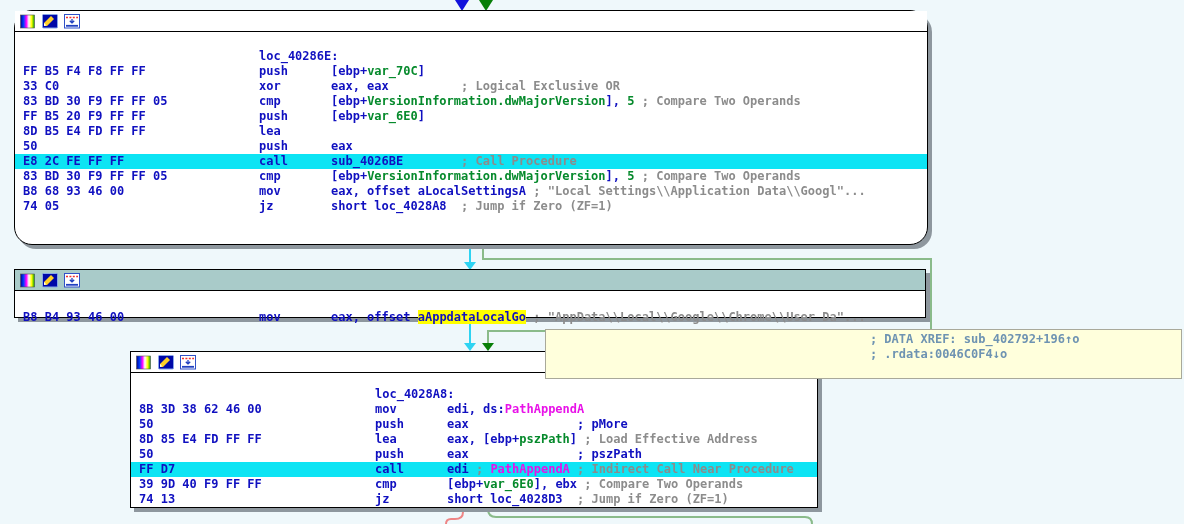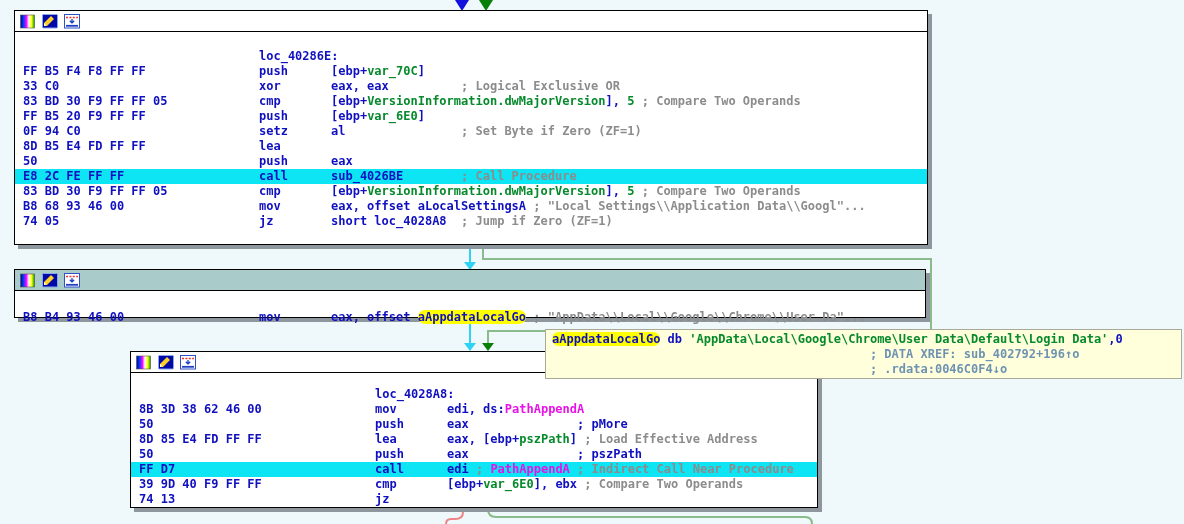--- a/index.html
+++ b/index.html
@@ -19,22 +19,22 @@
               gap:5px;padding-left:5px;background:var(--node-bg);}
   .node.selected .node-title{background:var(--title-sel);}
   .node-body{position:relative;}
   .code-line{position:relative;height:15px;line-height:15px;font-size:12px;font-weight:bold;white-space:pre;}
   .code-line.hl{background:var(--hl-line);}
   .col-bytes{position:absolute;left:8px;top:0;color:var(--navy);}
   .col-mn{position:absolute;left:244px;top:0;color:var(--navy);}
   .col-ops{position:absolute;left:316px;top:0;}
   .c-navy{color:var(--navy);} .c-green{color:var(--green);} .c-gray{color:var(--gray);text-align:center;}
   .c-magenta{color:var(--magenta);} .c-xref{color:var(--xref);}
-  .bg-name{background:var(--hl-name);border-radius:7px;}
-  #block1{left:14px;top:10px;width:914px;height:235px;}
+  .bg-name{background:var(--hl-name);}
+  #block1{left:14px;top:10px;width:914px;height:235px;border-radius:18px;}
   #block1 .node-body{padding-top:17px;}
   #block2{left:14px;top:269px;width:912px;height:49px;}
   #block2 .node-body{padding-top:19px;}
   #block3{left:130px;top:351px;width:688px;height:157px;}
   #block3 .node-body{padding-top:14px;}
   #tooltip{position:absolute;left:545px;top:329px;width:637px;height:50px;z-index:3;
            background:var(--tip-bg);border:1px solid var(--tip-border);box-sizing:border-box;padding:2px 0 0 6px;}
   #tooltip .code-line{height:15px;}
   .icon{width:17px;height:15px;display:block;}
 </style>
@@ -92,21 +92,20 @@
             <line x1="2" y1="11.8" x2="14" y2="11.8" stroke="#2040c0" stroke-width="1.8"></line>
           </svg>
         </span>
       </div>
     <div class="node-body">
         <div class="code-line"><span class="col-mn">loc_40286E:</span></div>
         <div class="code-line"><span class="col-bytes">FF B5 F4 F8 FF FF</span><span class="col-mn">push</span><span class="col-ops"><span class="c-navy">[ebp+</span><span class="c-green">var_70C</span><span class="c-navy">]</span></span></div>
         <div class="code-line"><span class="col-bytes">33 C0</span><span class="col-mn">xor</span><span class="col-ops"><span class="c-navy">eax, eax</span><span class="c-navy">          </span><span class="c-gray">; Logical Exclusive OR</span></span></div>
         <div class="code-line"><span class="col-bytes">83 BD 30 F9 FF FF 05</span><span class="col-mn">cmp</span><span class="col-ops"><span class="c-navy">[ebp+</span><span class="c-green">VersionInformation.dwMajorVersion</span><span class="c-navy">], </span><span class="c-green">5</span><span class="c-navy"> </span><span class="c-gray">; Compare Two Operands</span></span></div>
         <div class="code-line"><span class="col-bytes">FF B5 20 F9 FF FF</span><span class="col-mn">push</span><span class="col-ops"><span class="c-navy">[ebp+</span><span class="c-green">var_6E0</span><span class="c-navy">]</span></span></div>
-        <div class="code-line"><span class="col-bytes">0F 94 C0</span><span class="col-mn">setz</span><span class="col-ops"><span class="c-navy">al</span><span class="c-navy">                </span><span class="c-gray">; Set Byte if Zero (ZF=1)</span></span></div>
         <div class="code-line"><span class="col-bytes">8D B5 E4 FD FF FF</span><span class="col-mn">lea</span></div>
         <div class="code-line"><span class="col-bytes">50</span><span class="col-mn">push</span><span class="col-ops"><span class="c-navy">eax</span></span></div>
         <div class="code-line hl"><span class="col-bytes">E8 2C FE FF FF</span><span class="col-mn">call</span><span class="col-ops"><span class="c-navy">sub_4026BE</span><span class="c-navy">        </span><span class="c-gray">; Call Procedure</span></span></div>
         <div class="code-line"><span class="col-bytes">83 BD 30 F9 FF FF 05</span><span class="col-mn">cmp</span><span class="col-ops"><span class="c-navy">[ebp+</span><span class="c-green">VersionInformation.dwMajorVersion</span><span class="c-navy">], </span><span class="c-green">5</span><span class="c-navy"> </span><span class="c-gray">; Compare Two Operands</span></span></div>
         <div class="code-line"><span class="col-bytes">B8 68 93 46 00</span><span class="col-mn">mov</span><span class="col-ops"><span class="c-navy">eax, offset aLocalSettingsA</span><span class="c-navy"> </span><span class="c-gray">; "Local Settings\\Application Data\\Googl"...</span></span></div>
         <div class="code-line"><span class="col-bytes">74 05</span><span class="col-mn">jz</span><span class="col-ops"><span class="c-navy">short loc_4028A8</span><span class="c-navy">  </span><span class="c-gray">; Jump if Zero (ZF=1)</span></span></div>
       </div>
   </div>
 
   <div class="node selected" id="block2">
@@ -181,23 +180,22 @@
         </span>
       </div>
     <div class="node-body">
         <div class="code-line"><span class="col-mn">loc_4028A8:</span></div>
         <div class="code-line"><span class="col-bytes">8B 3D 38 62 46 00</span><span class="col-mn">mov</span><span class="col-ops"><span class="c-navy">edi, ds:</span><span class="c-magenta">PathAppendA</span></span></div>
         <div class="code-line"><span class="col-bytes">50</span><span class="col-mn">push</span><span class="col-ops"><span class="c-navy">eax</span><span class="c-navy">               </span><span class="c-navy">; pMore</span></span></div>
         <div class="code-line"><span class="col-bytes">8D 85 E4 FD FF FF</span><span class="col-mn">lea</span><span class="col-ops"><span class="c-navy">eax, [ebp+</span><span class="c-green">pszPath</span><span class="c-navy">]</span><span class="c-navy"> </span><span class="c-gray">; Load Effective Address</span></span></div>
         <div class="code-line"><span class="col-bytes">50</span><span class="col-mn">push</span><span class="col-ops"><span class="c-navy">eax</span><span class="c-navy">               </span><span class="c-navy">; pszPath</span></span></div>
         <div class="code-line hl"><span class="col-bytes">FF D7</span><span class="col-mn">call</span><span class="col-ops"><span class="c-navy">edi</span><span class="c-navy"> </span><span class="c-gray">; </span><span class="c-magenta">PathAppendA</span><span class="c-navy"> </span><span class="c-gray">; Indirect Call Near Procedure</span></span></div>
         <div class="code-line"><span class="col-bytes">39 9D 40 F9 FF FF</span><span class="col-mn">cmp</span><span class="col-ops"><span class="c-navy">[ebp+</span><span class="c-green">var_6E0</span><span class="c-navy">], ebx</span><span class="c-navy"> </span><span class="c-gray">; Compare Two Operands</span></span></div>
-        <div class="code-line"><span class="col-bytes">74 13</span><span class="col-mn">jz</span></div>
+        <div class="code-line"><span class="col-bytes">74 13</span><span class="col-mn">jz</span><span class="col-ops"><span class="c-navy">short loc_4028D3</span><span class="c-navy">  </span><span class="c-gray">; Jump if Zero (ZF=1)</span></span></div>
       </div>
   </div>
 
   <div id="tooltip">
-      <div class="code-line"><span class="c-navy bg-name">aAppdataLocalGo</span><span class="c-navy"> </span><span class="c-navy">db </span><span class="c-green">'AppData\Local\Google\Chrome\User Data\Default\Login Data'</span><span class="c-navy">,0</span></div>
       <div class="code-line"><span class="c-xref">                                            ; DATA XREF: sub_402792+196↑o</span></div>
       <div class="code-line"><span class="c-xref">                                            ; .rdata:0046C0F4↓o</span></div>
     </div>
 
 </div>
 
 </body></html>

